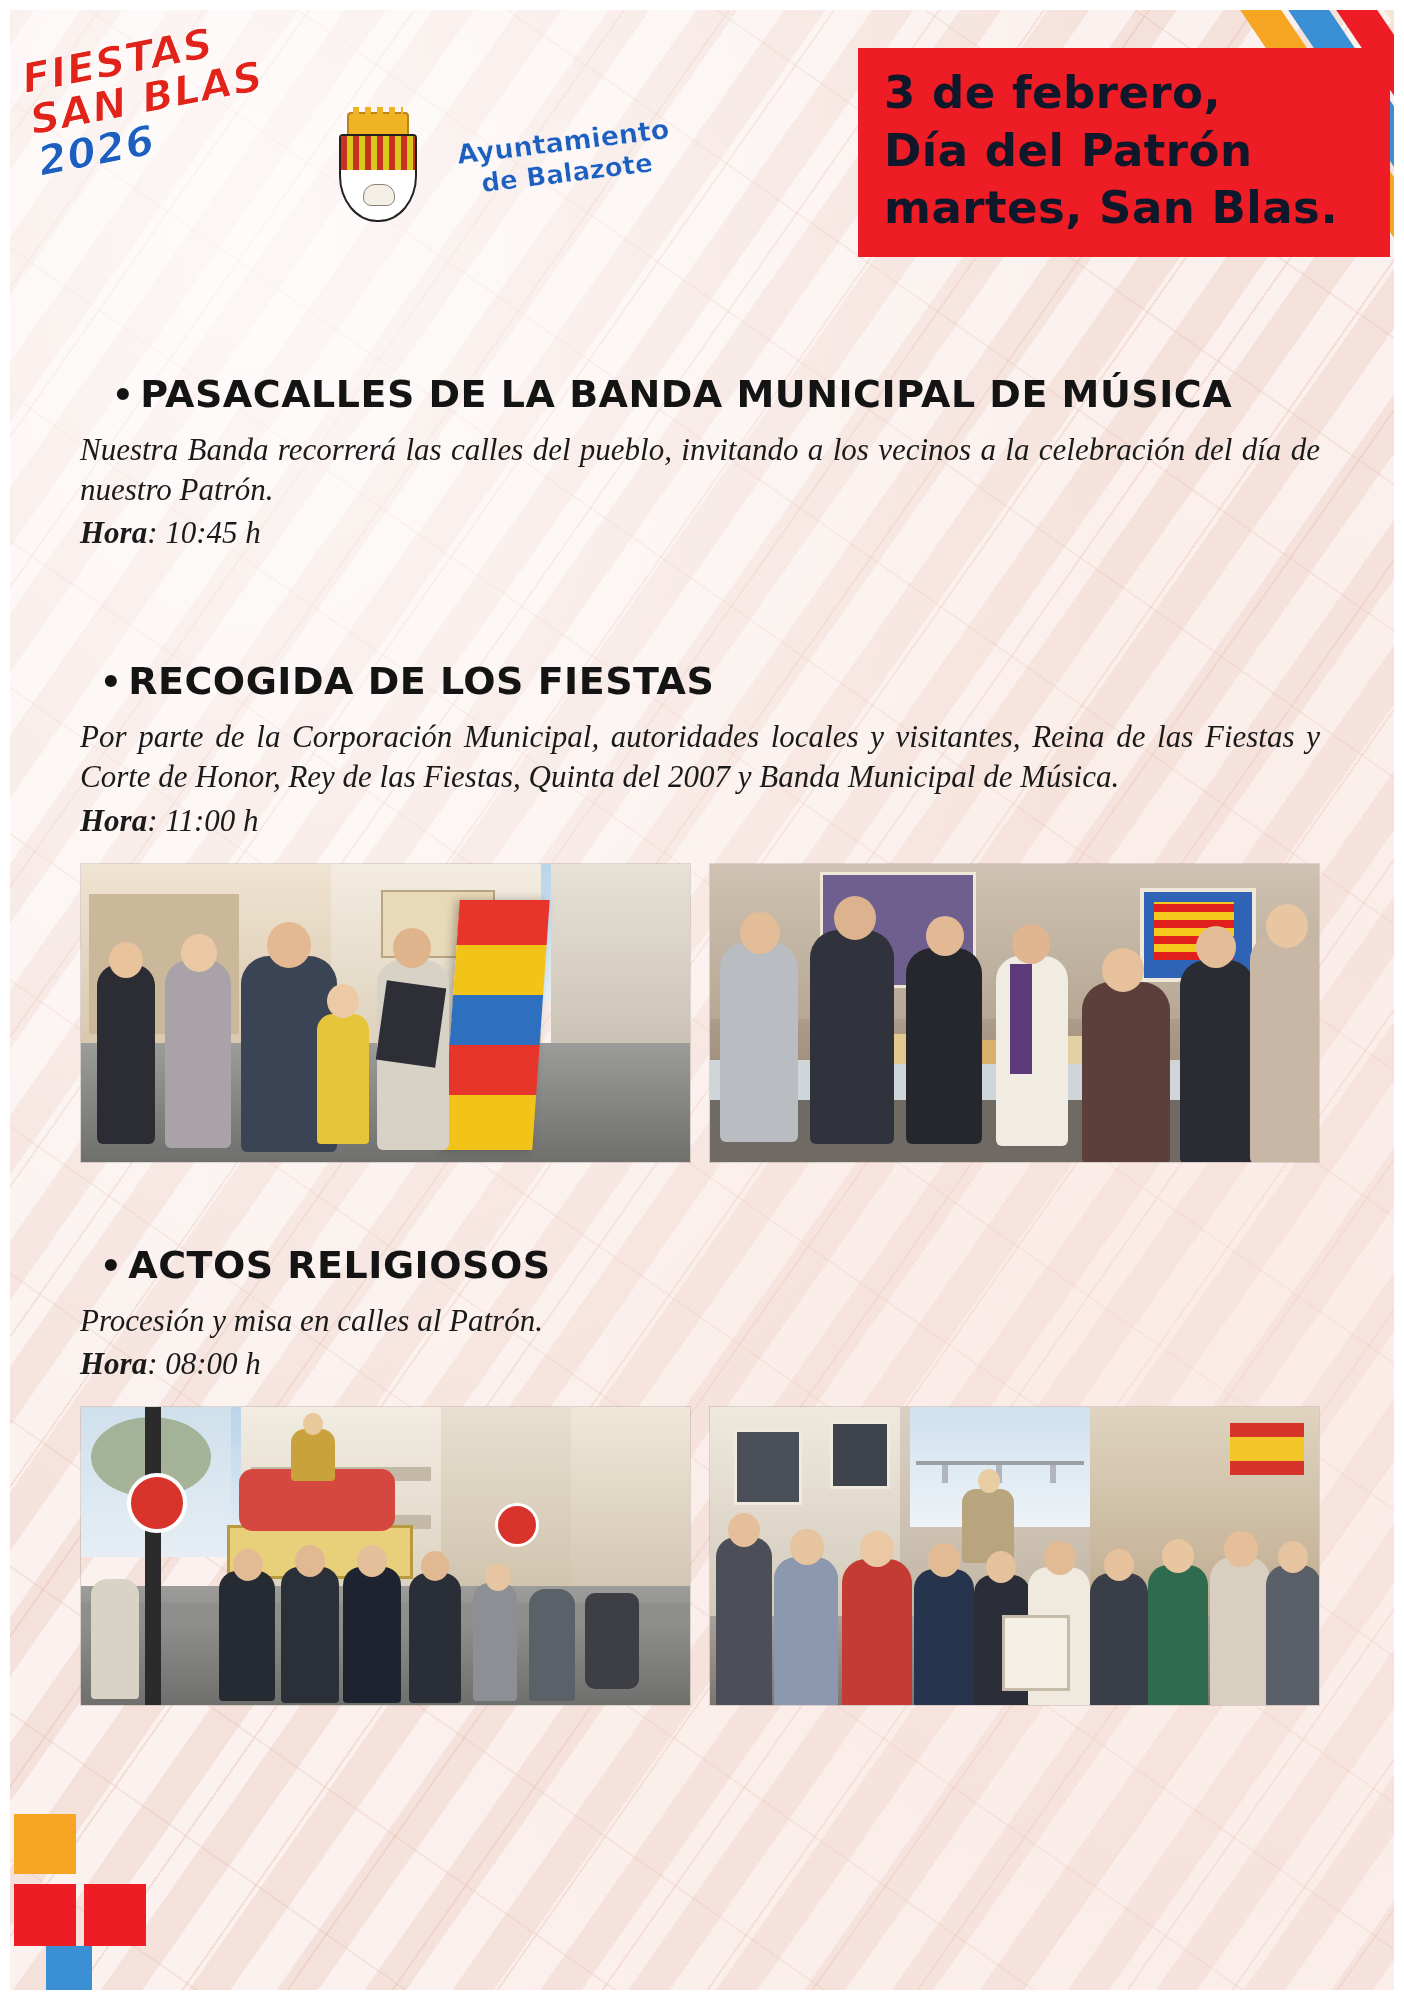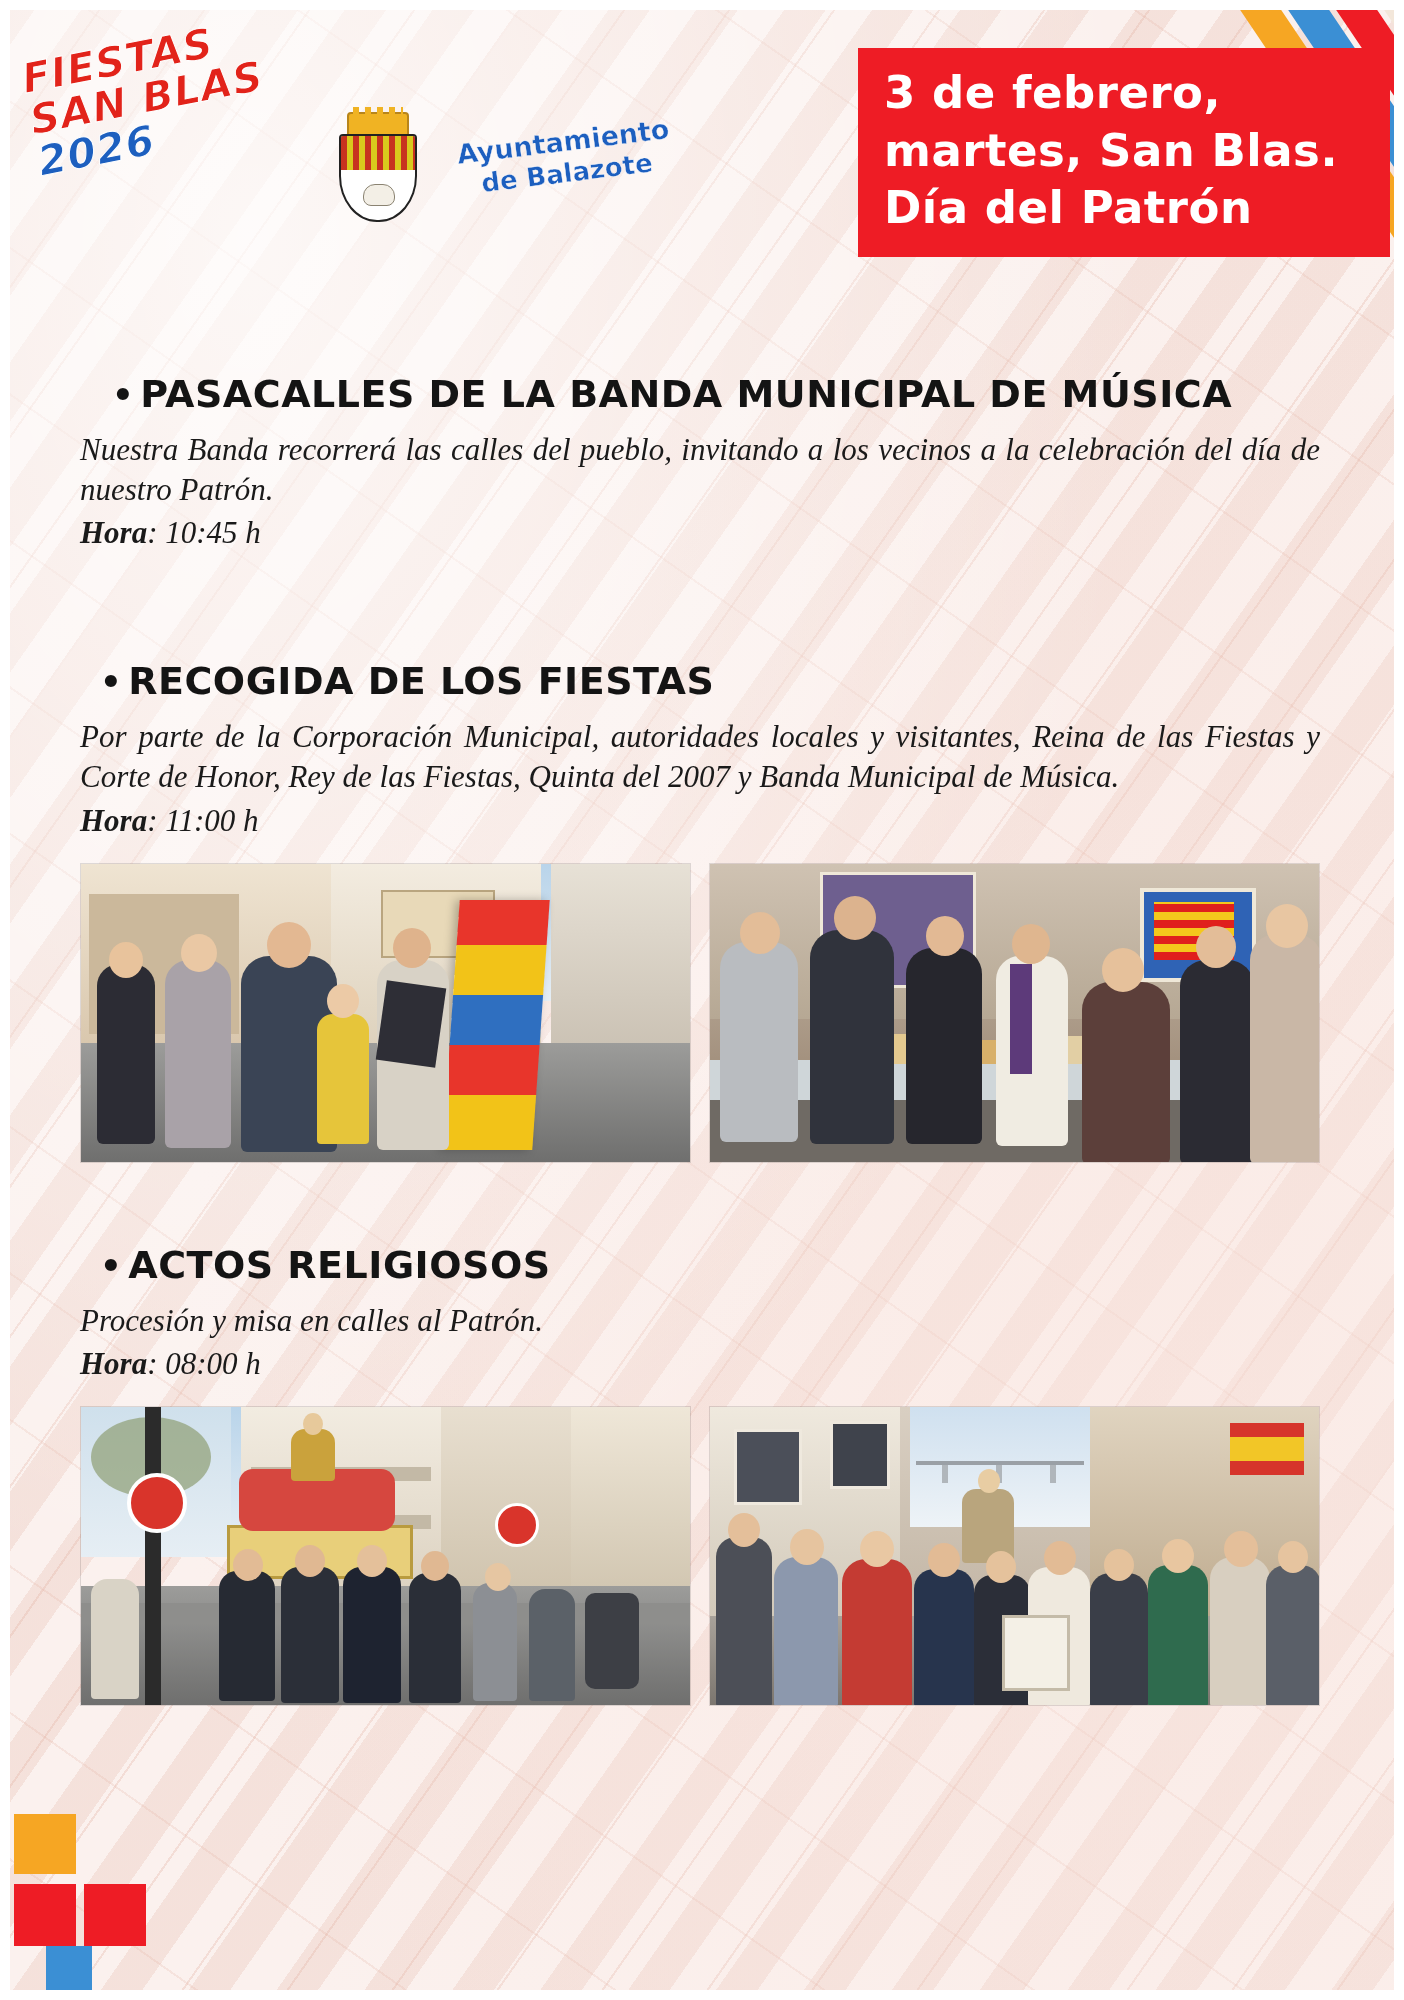--- a/index.html
+++ b/index.html
@@ -173,21 +173,21 @@
   .date-box {
     position: absolute;
     right: 14px;
     top: 48px;
     width: 532px;
     background: #ee1c25;
     padding: 16px 26px 20px 26px;
     box-sizing: border-box;
   }
   .date-box div {
-    color: #ffffff;
+    color: #0f172a;
     font-family: "DejaVu Sans", sans-serif;
     font-weight: bold;
     font-size: 45px;
     line-height: 1.28;
     letter-spacing: 0.5px;
   }
 
   
   .content {
     position: absolute;
@@ -306,22 +306,22 @@
       </div>
     </div>
 
     <div class="ayto-text">
       <div class="l1">Ayuntamiento</div>
       <div class="l2">de Balazote</div>
     </div>
 
     <div class="date-box">
       <div>3 de febrero,</div>
+      <div>Día del Patrón</div>
       <div>martes, San Blas.</div>
-      <div>Día del Patrón</div>
     </div>
   </div>
 
   <div class="content">
 
     <div class="section">
       <h2 class="sec-title indent-1">
         <span class="bullet">•</span><span>PASACALLES DE LA BANDA MUNICIPAL DE MÚSICA</span>
       </h2>
       <p class="sec-body">Nuestra Banda recorrerá las calles del pueblo, invitando a los vecinos a la celebración del día de nuestro Patrón.</p>

